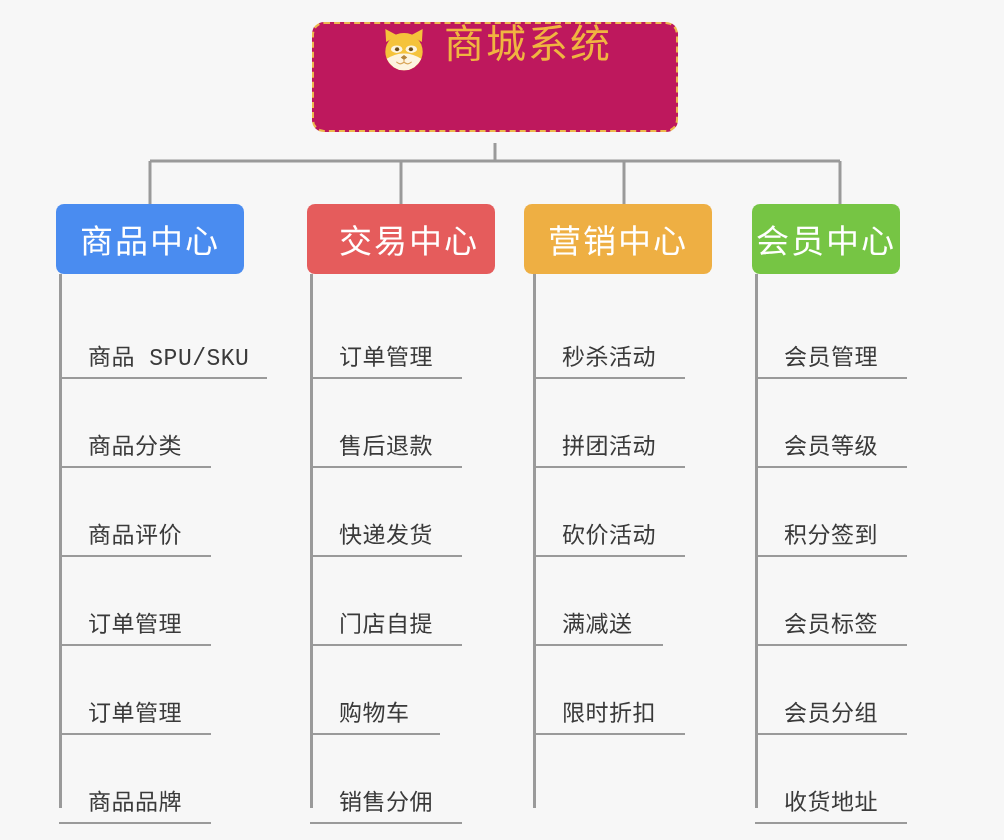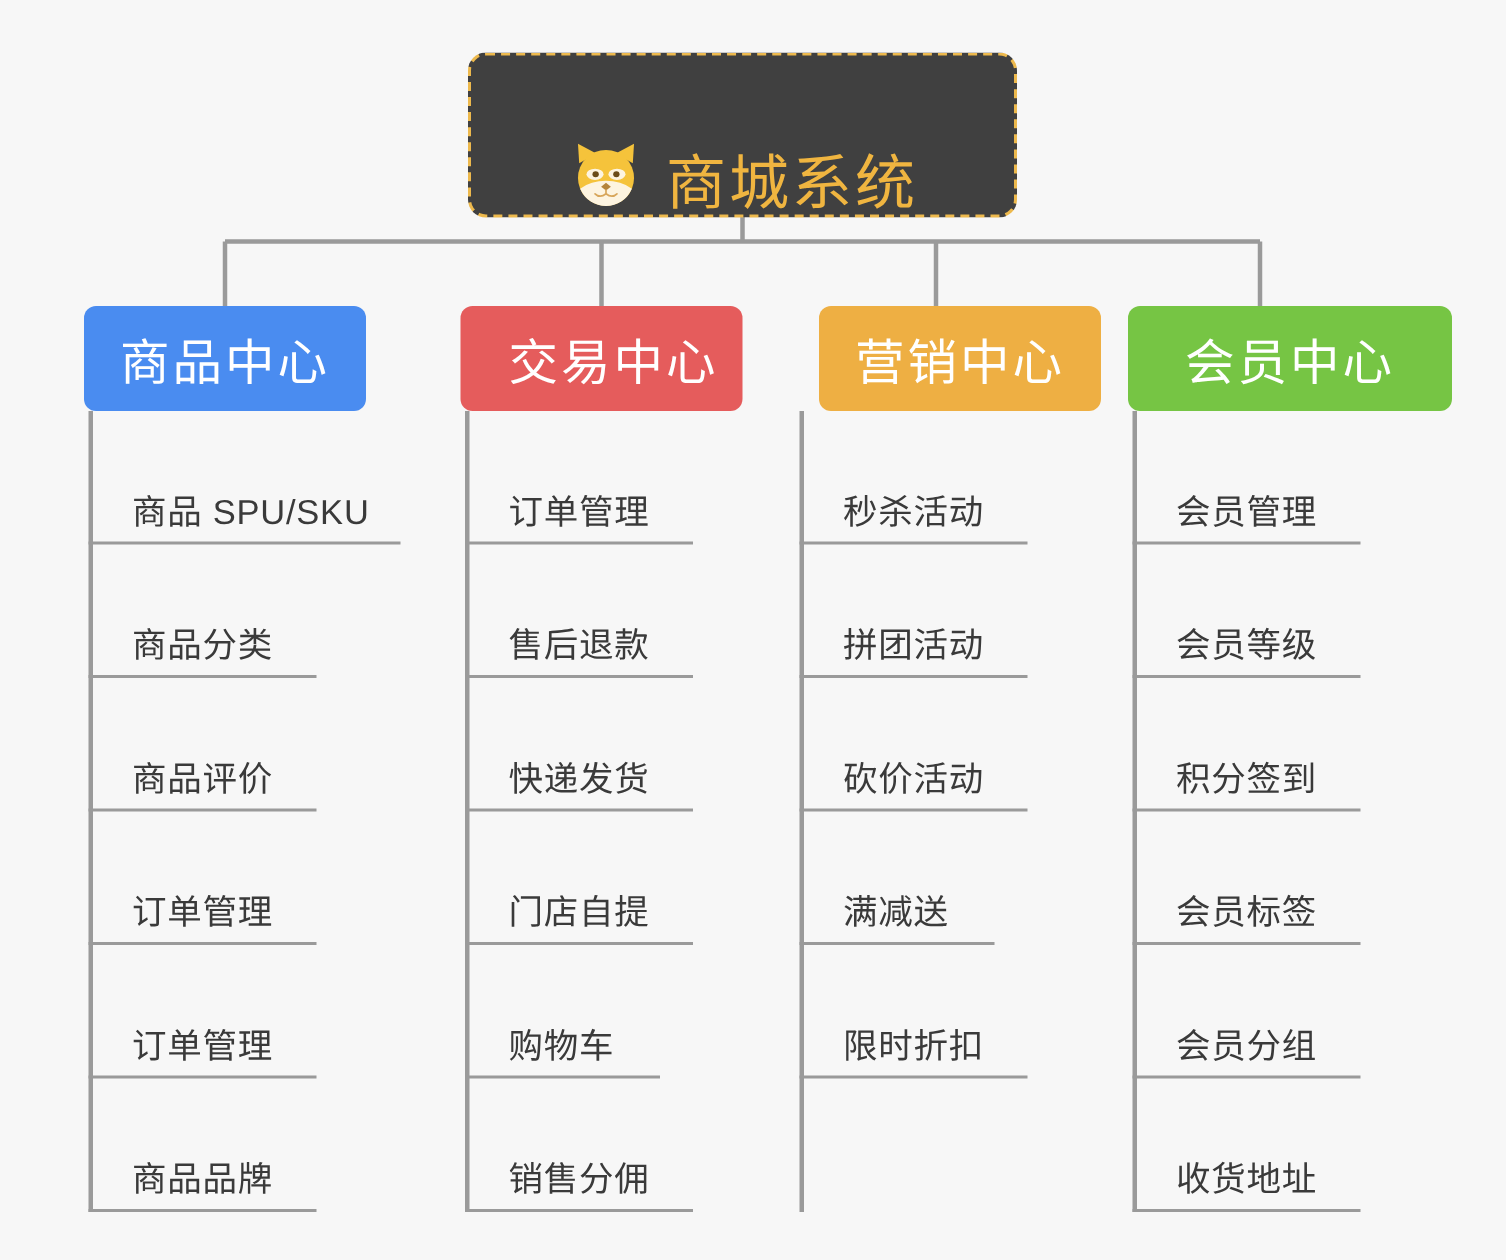--- a/index.html
+++ b/index.html
@@ -30,29 +30,29 @@
     top: 0;
     width: 1004px;
     height: 840px;
     pointer-events: none;
   }
 
   
   .root-node {
     position: absolute;
     left: 312px;
-    top: 35px;
+    top: 22px;
     width: 366px;
     height: 110px;
     box-sizing: border-box;
-    background: #404040;
+    background: #be185d;
     border: 2px dashed #edb94d;
     border-radius: 12px;
     display: flex;
-    align-items: flex-end;
+    align-items: flex-start;
     justify-content: center;
     gap: 14px;
   }
   .root-icon {
     width: 52px;
     height: 52px;
     flex: 0 0 52px;
     position: relative;
   }
   .root-title {
@@ -77,21 +77,22 @@
     align-items: center;
     justify-content: center;
     color: #ffffff;
     font-size: 33px;
     letter-spacing: 2px;
     white-space: nowrap;
   }
   .leaves {
     position: relative;
     margin-top: 0;
-    padding-top: 0;
+    padding-top: 16px;
+    font-family: Liberation Mono, monospace;
   }
   
   .spine {
     position: absolute;
     left: 15px;
     top: 0;
     width: 3px;
     background: #9a9a9a;
   }
   .leaf {
@@ -119,22 +120,22 @@
   }
 
   
   #col-0 { left: 44px;  width: 260px; }
   #col-1 { left: 295px; width: 235px; }
   #col-2 { left: 518px; width: 235px; }
   #col-3 { left: 740px; width: 235px; }
 
   #col-0 .cat-header { margin-left: 12px; width: 188px; }
   #col-1 .cat-header { margin-left: 12px; width: 188px; padding-left: 16px; }
-  #col-2 .cat-header { margin-left: 28px; width: 188px; }
-  #col-3 .cat-header { margin-left: 12px; width: 216px; }
+  #col-2 .cat-header { margin-left: 6px; width: 188px; }
+  #col-3 .cat-header { margin-left: 12px; width: 148px; }
 </style>
 </head>
 <body>
 
 <div id="mindmap">
 
   <svg class="connectors" viewBox="0 0 1004 840" xmlns="http://www.w3.org/2000/svg">
 
     <line x1="495" y1="143" x2="495" y2="161" stroke="#9a9a9a" stroke-width="3"></line>
 

